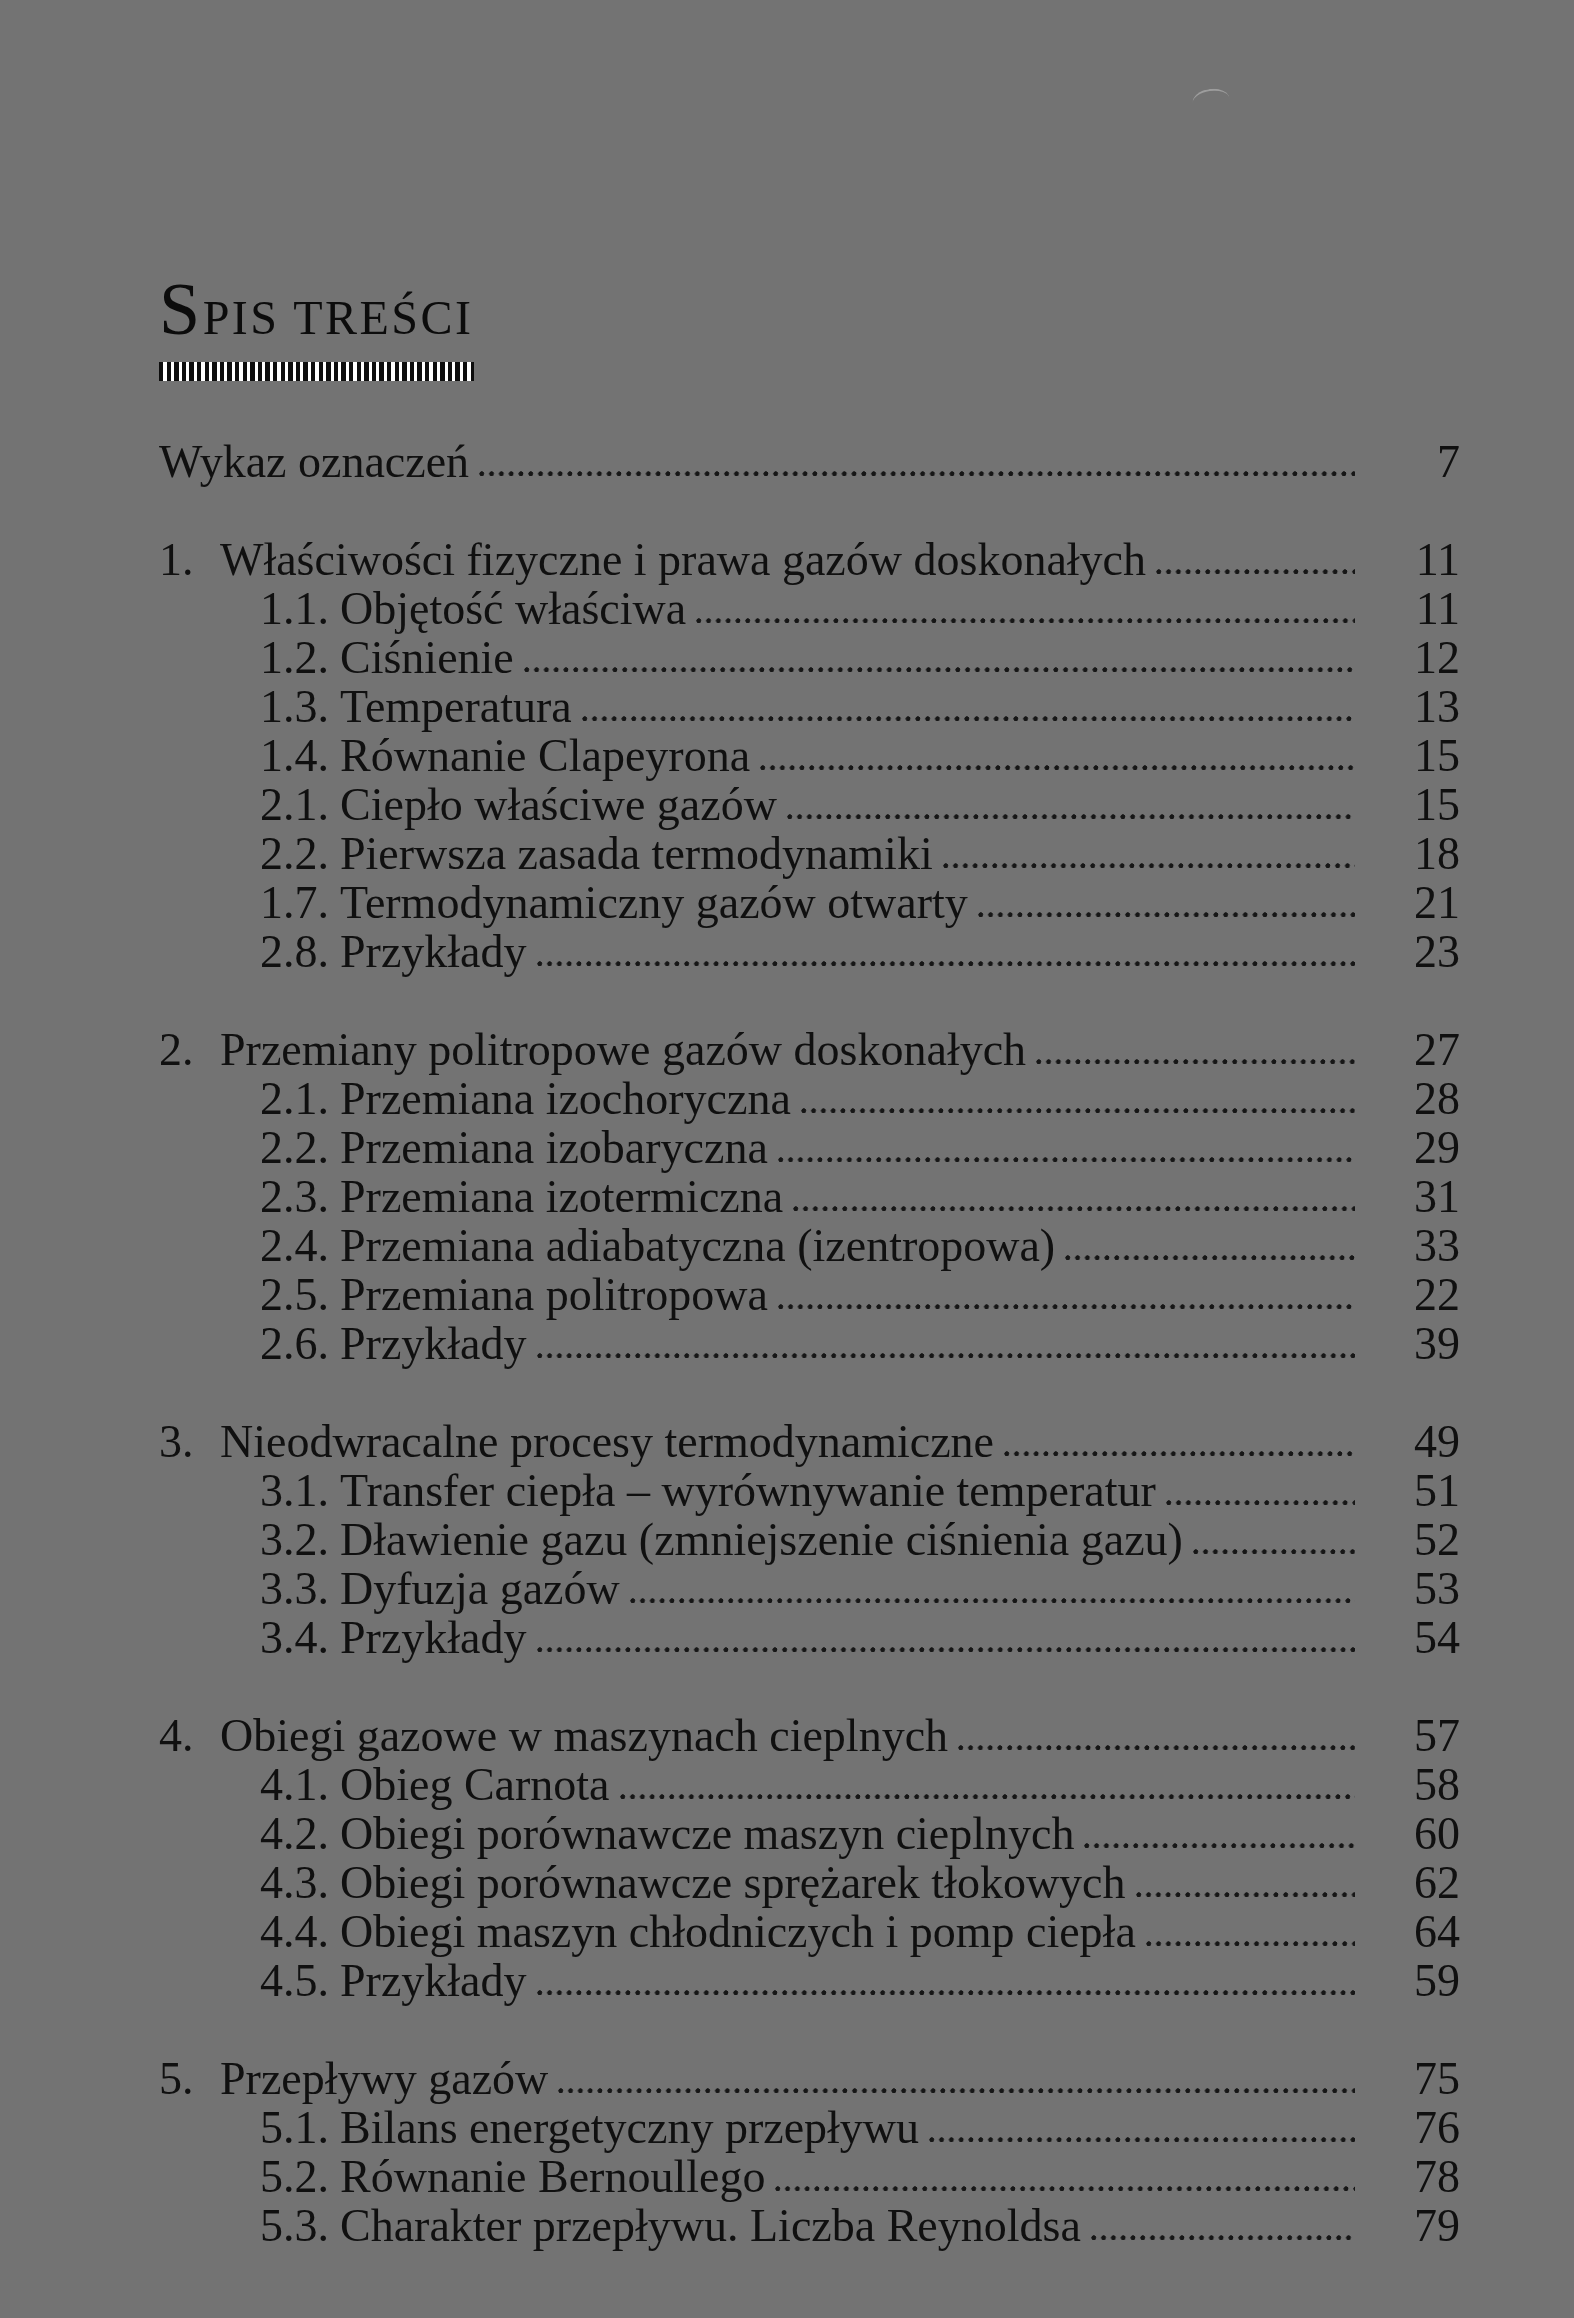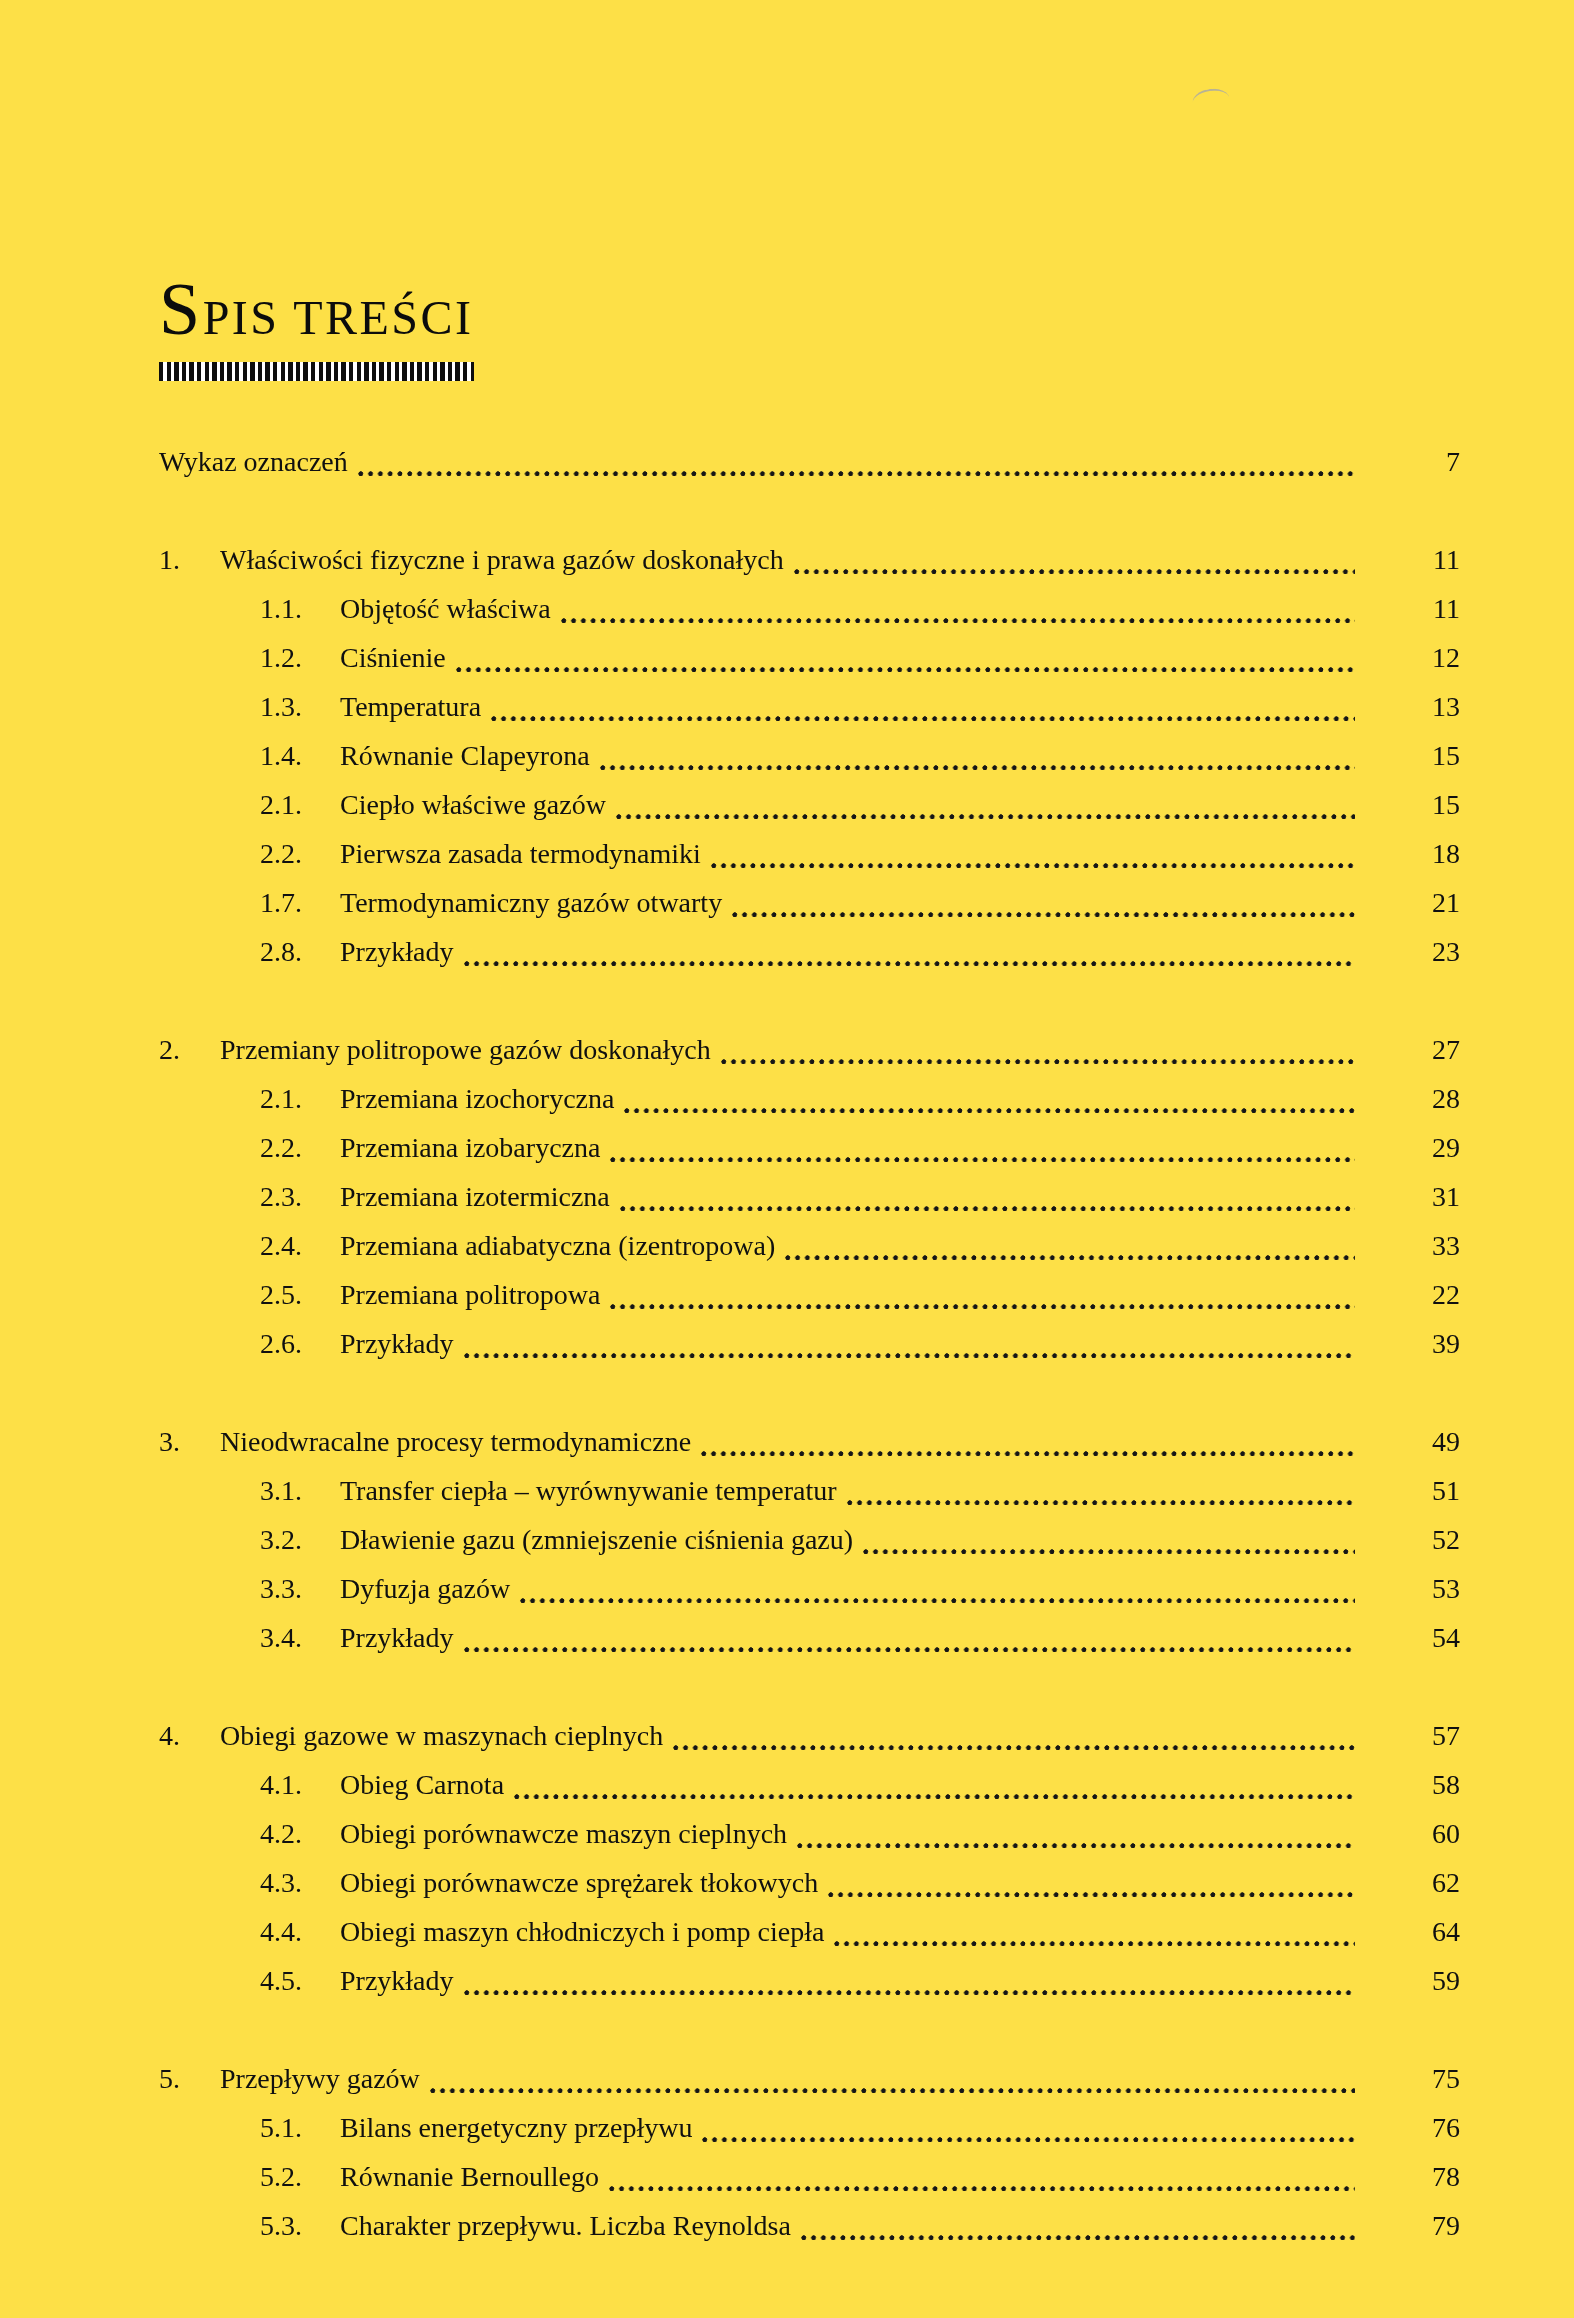--- a/index.html
+++ b/index.html
@@ -4,21 +4,21 @@
 <style>
   html, body {
     margin: 0;
     padding: 0;
     background: #ffffff;
   }
   .page {
     position: relative;
     width: 1575px;
     height: 2319px;
-    background: #fde047;
+    background: #737373;
     overflow: hidden;
     font-family: "Liberation Serif", "DejaVu Serif", serif;
     color: #101010;
   }
   .content {
     position: absolute;
     left: 159px;
     top: 279px;
     width: 1301px;
   }
@@ -50,21 +50,21 @@
       #0d0d0d 0px, #0d0d0d 4.4px,
       #ffffff 4.4px, #ffffff 7.6px
     );
   }
   .toc {
     margin-top: 56px;
   }
   .row {
     display: flex;
     align-items: flex-end;
-    font-size: 28px;
+    font-size: 46px;
     line-height: 49px;
     white-space: nowrap;
   }
   .row .num {
     flex: 0 0 auto;
   }
   .row.chapter .num {
     width: 61px;
   }
   .row.sub {

